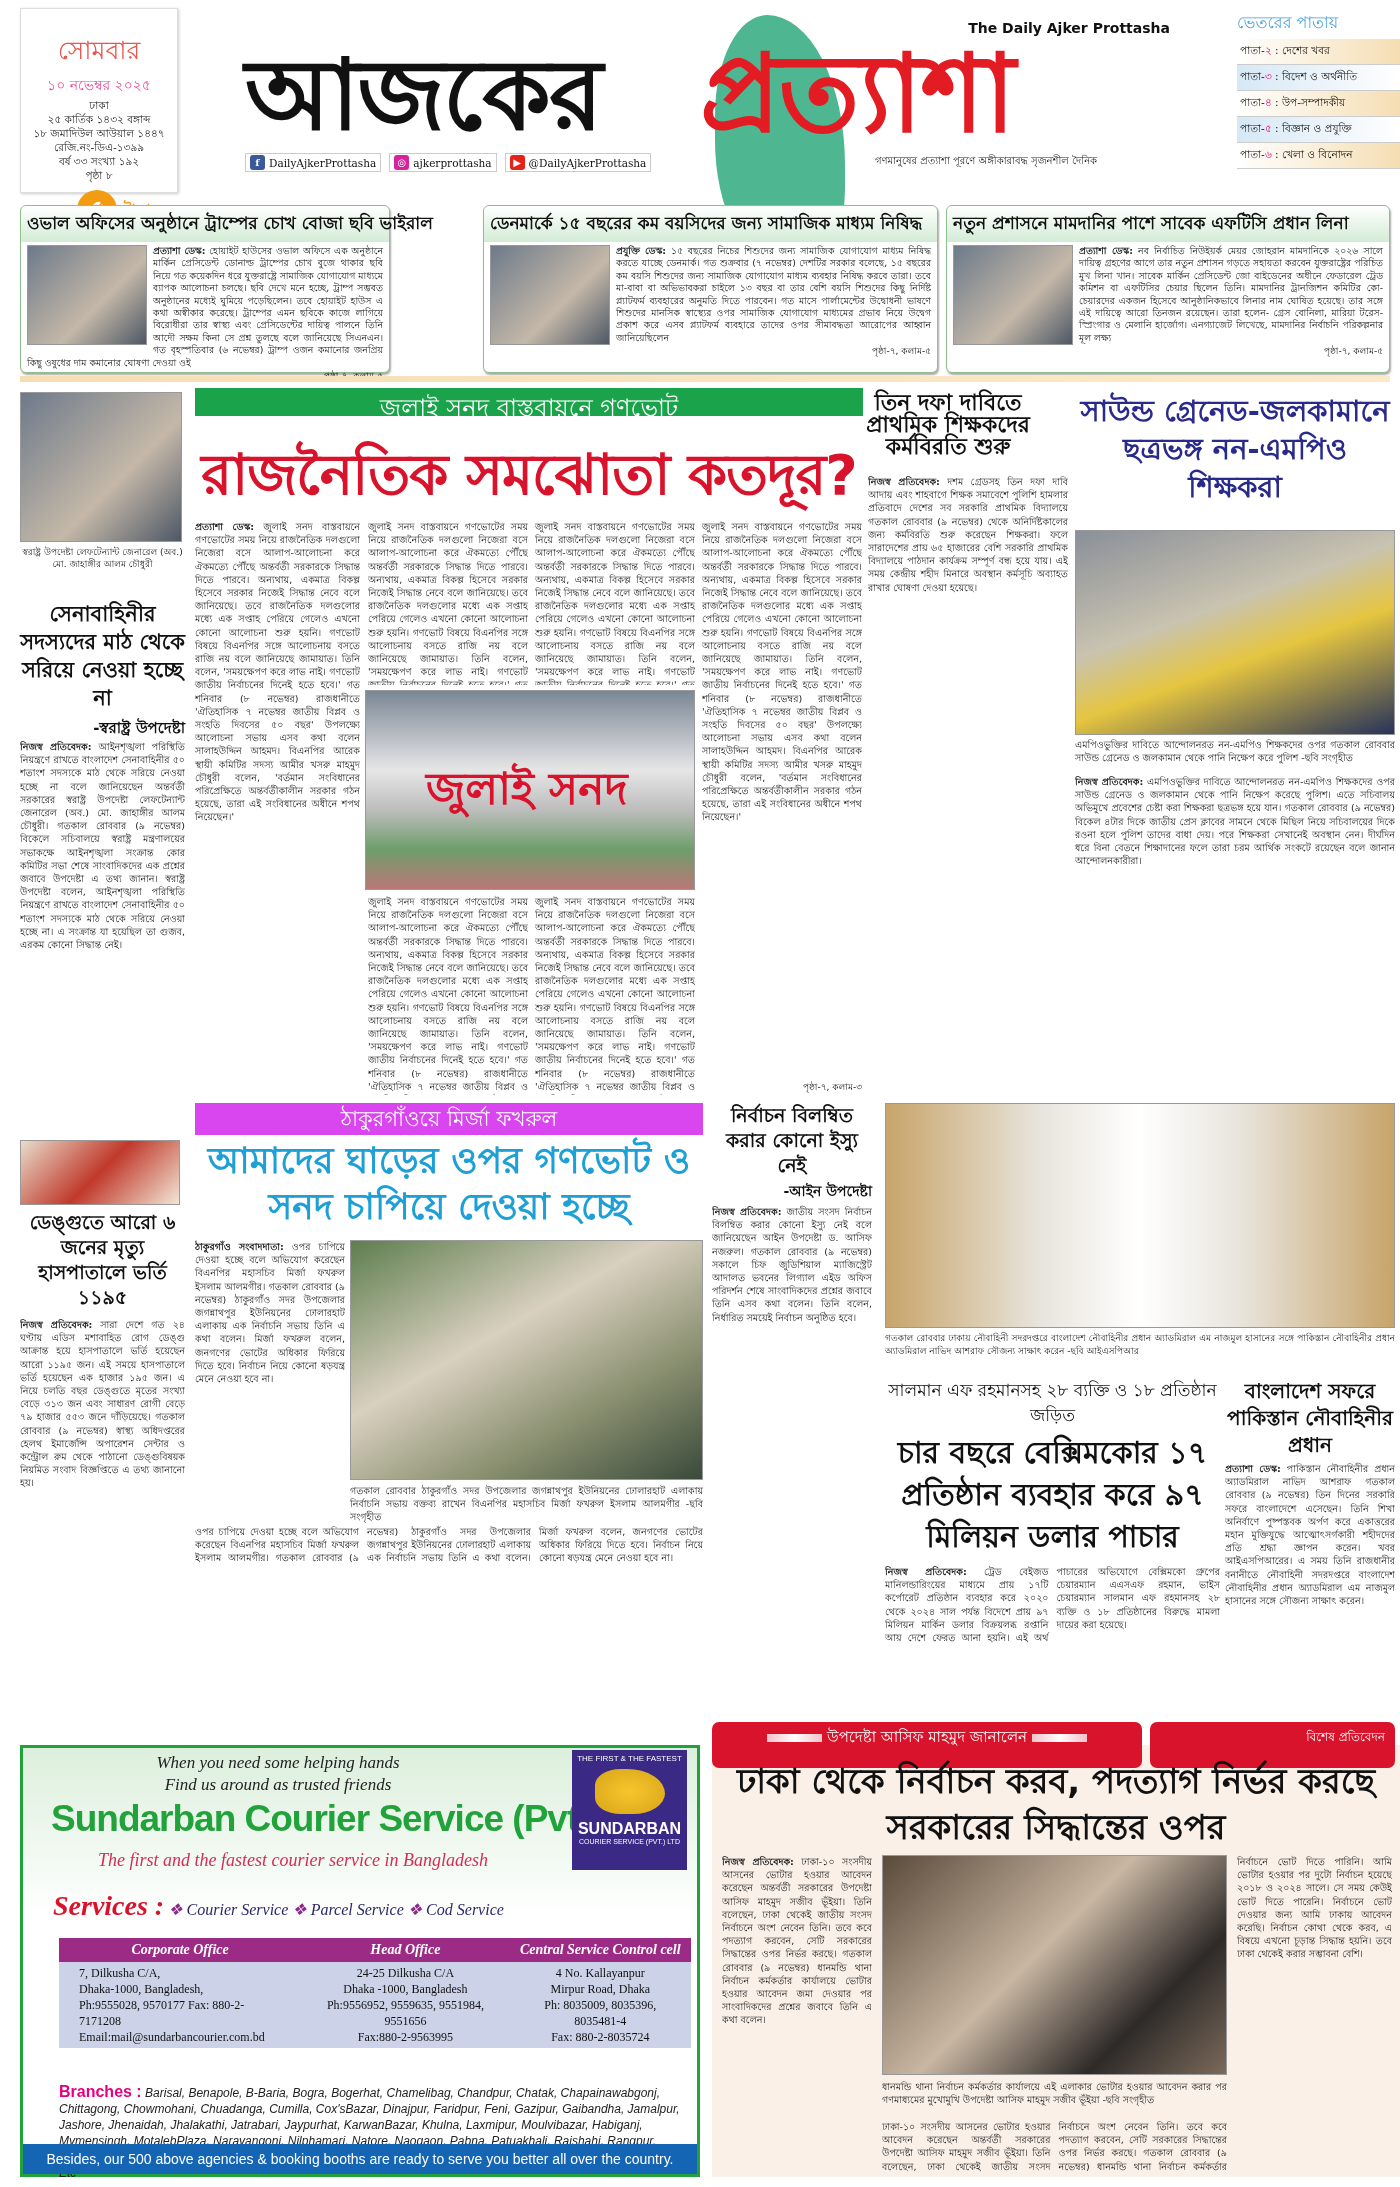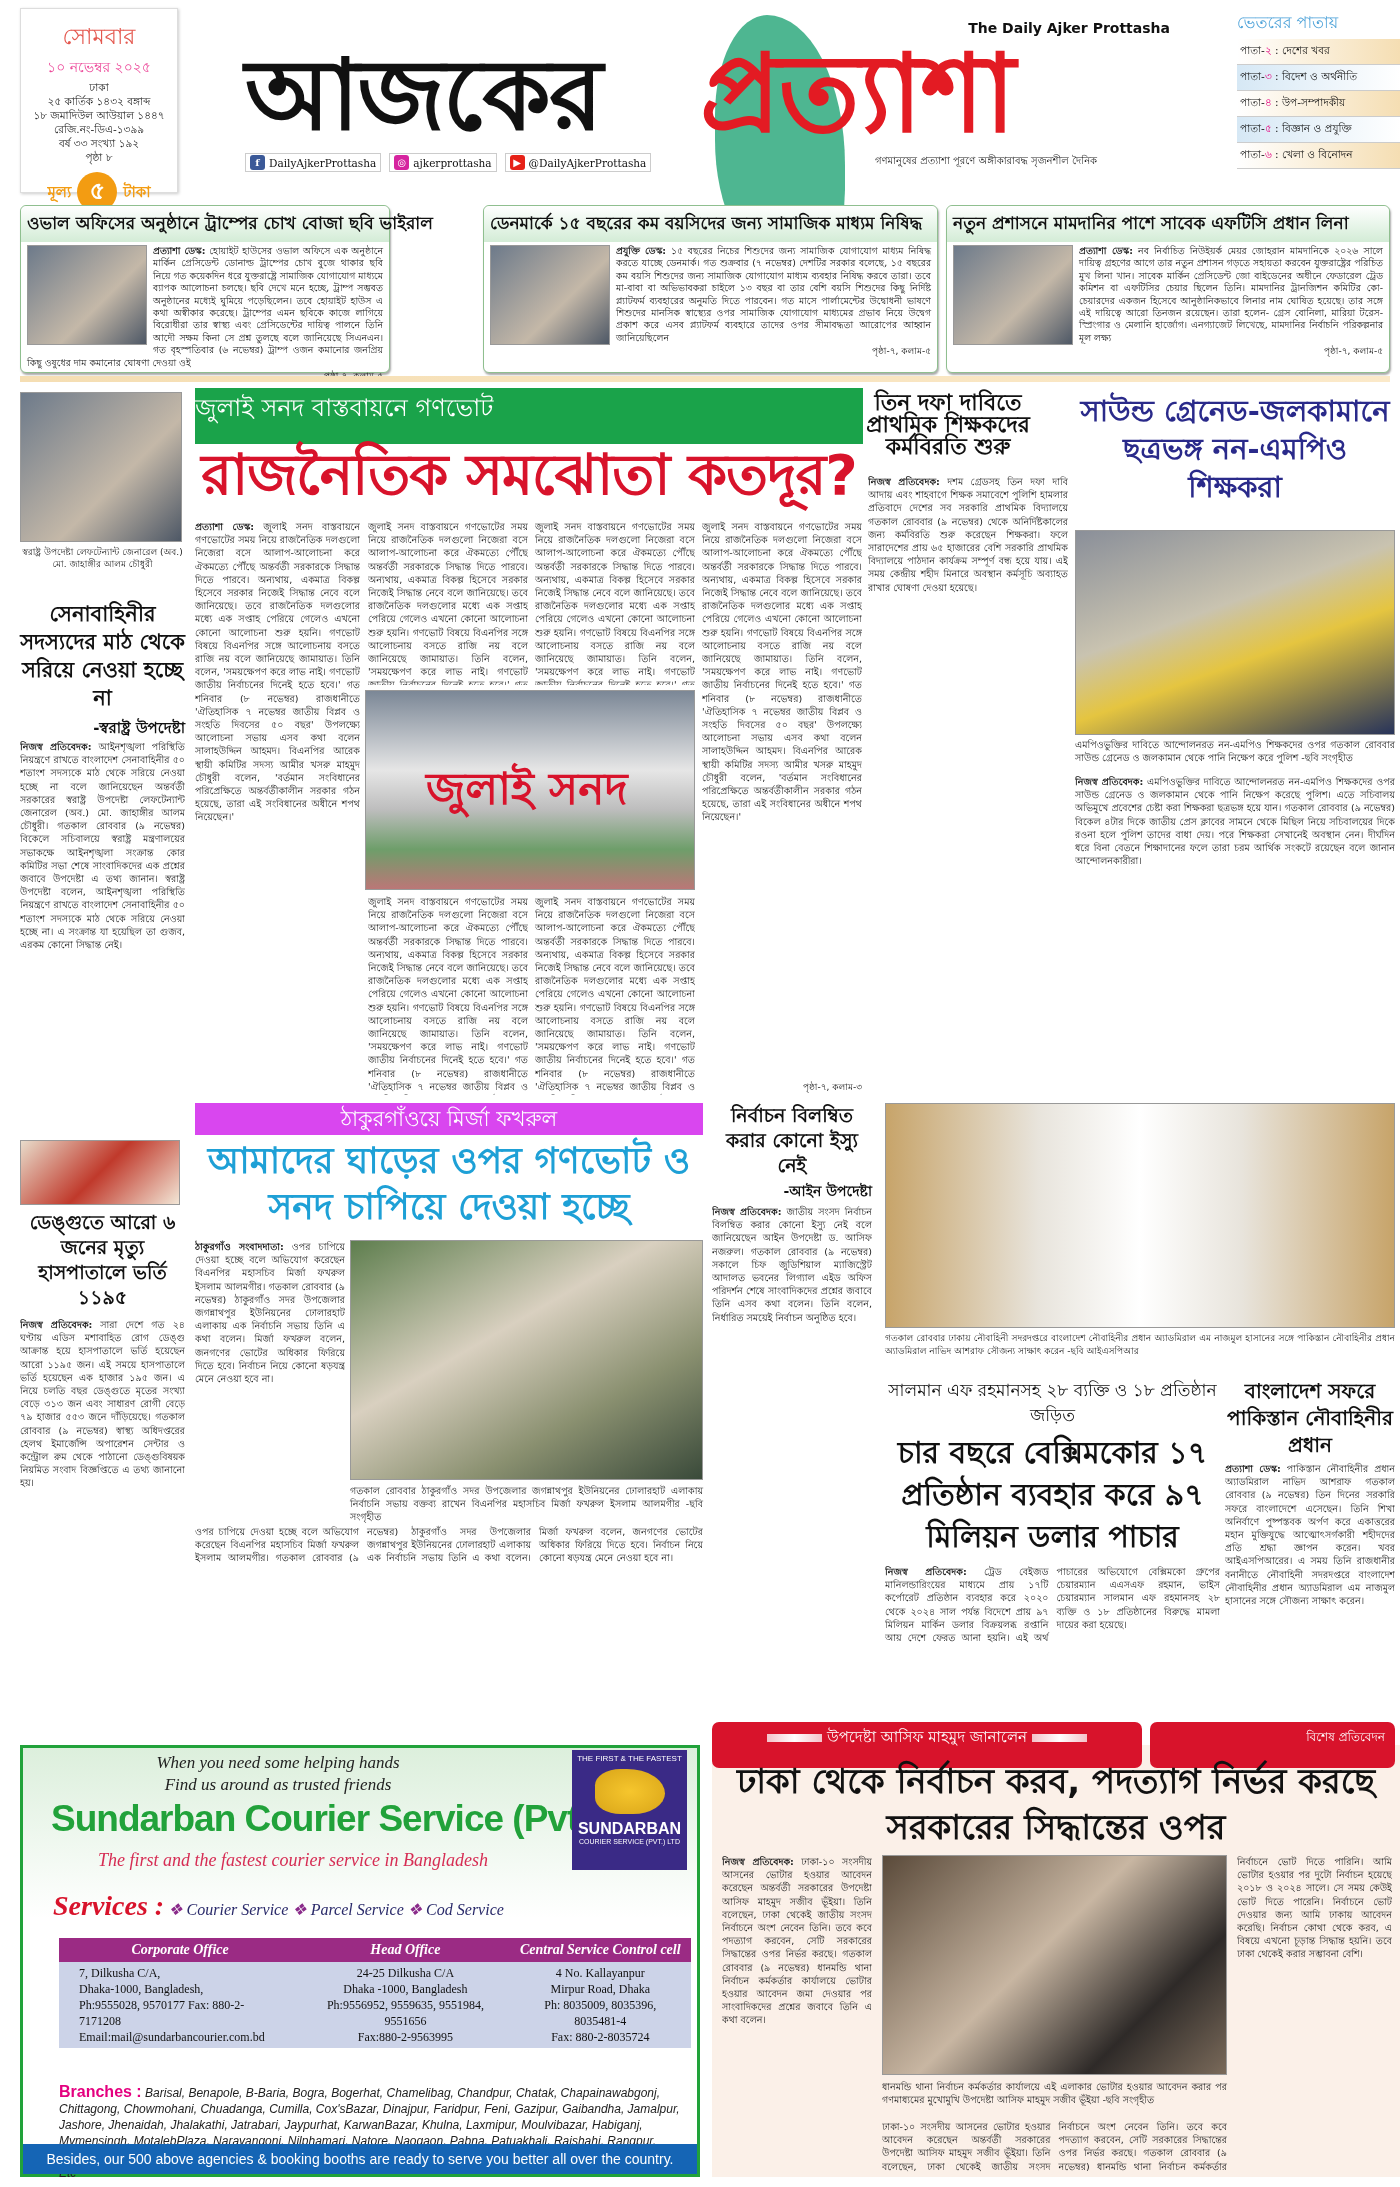--- a/index.html
+++ b/index.html
@@ -2,21 +2,21 @@
 <html><head>
 <meta charset="utf-8">
 <style>
 *{box-sizing:border-box;margin:0;padding:0}
 body{width:1400px;height:2187px;background:#fff;font-family:"DejaVu Sans",sans-serif;color:#111;position:relative;overflow:hidden}
 .abs{position:absolute}
 .txt{font-size:9.5px;line-height:13.2px;text-align:justify;color:#222}
 .txt b{font-weight:bold}
 
 #datebox{left:20px;top:8px;width:158px;height:185px;border:1px solid #ddd;background:#fff;text-align:center;box-shadow:1px 1px 3px #ccc}
-#datebox .day{color:#e4584f;font-size:22px;margin-top:10px}
+#datebox .day{color:#e4584f;font-size:25px;margin-top:22px}
 #datebox .date{color:#ec4899;font-size:14px;font-weight:normal}
 #datebox .ln{font-size:10.5px;line-height:14px;color:#222}
 #datebox .price{margin-top:8px;display:flex;justify-content:center;align-items:center;gap:6px;color:#f39c12;font-size:15px;font-weight:bold}
 #datebox .coin{width:40px;height:40px;border-radius:50%;background:#f39c12;color:#fff;display:flex;align-items:center;justify-content:center;font-size:24px}
 #logo{left:245px;top:10px;width:920px;height:135px}
 #logo .w1{position:absolute;left:0;top:10px;font-size:98px;font-weight:bold;color:#111;letter-spacing:-2px}
 #logo .w2{position:absolute;left:455px;top:0px;font-size:108px;font-weight:bold;color:#e31b23;letter-spacing:-2px}
 #logo .map{position:absolute;left:470px;top:5px;width:130px;height:250px;background:#2fa97e;border-radius:40% 60% 30% 50%;opacity:.85}
 #eng{right:230px;top:20px;font-size:14px;font-weight:bold}
 #tagline{left:875px;top:153px;font-size:10px;color:#222}
@@ -31,21 +31,21 @@
 #inside .it .n{color:#e4007f}
 
 .topbox{top:205px;height:168px;border:1px solid #8fbf8f;border-radius:6px;background:#fff;padding:3px 6px;box-shadow:1px 2px 2px #aaa}
 .topbox h2{font-size:17px;font-weight:bold;background:linear-gradient(#fff,#d3ecd6);margin:-3px -6px 3px;padding:4px 6px;border-radius:6px 6px 0 0;white-space:nowrap}
 .photo{background:linear-gradient(135deg,#6d7a8a,#c4b8a8 60%,#4e5866);border:1px solid #999}
 .topbox .photo{float:left;width:120px;height:100px;margin-right:6px}
 .topbox .txt{font-size:9.3px;line-height:12.4px}
 .cont{font-size:9px;text-align:right}
 #stripe{left:20px;top:376px;width:1370px;height:6px;background:linear-gradient(90deg,#f5deb3,#fbe9c9)}
 
-#lead-kicker{left:195px;top:388px;width:668px;height:56px;background:#1aa34a;color:#fff;font-size:24px;text-align:left;line-height:40px}
+#lead-kicker{left:195px;top:388px;width:668px;height:28px;background:#1aa34a;color:#fff;font-size:24px;text-align:center;line-height:40px}
 #lead-head{left:195px;top:432px;width:668px;font-size:56px;color:#d8132b;text-align:center;font-weight:bold;letter-spacing:-1px}
 #lead-photo{left:365px;top:690px;width:330px;height:200px;background:linear-gradient(#7b8796 0%,#e6e6e6 40%,#bdbdbd 60%,#6e9e6a 80%,#b77 100%)}
 #lead-photo .t{position:absolute;left:60px;top:65px;font-size:44px;color:#d8132b;font-weight:bold}
 
 #homeadv-photo{left:20px;top:392px;width:162px;height:150px}
 .cap{font-size:9px;line-height:12px;text-align:center;color:#222}
 .side-head{font-size:21px;line-height:28px;text-align:center;font-weight:bold}
 .gray-kicker{background:#d946ef;color:#fff;text-align:center}
 .redbar{background:#d8132b;color:#fff;border-radius:7px;text-align:center}
 #ad{left:20px;top:1745px;width:680px;height:432px;border:3px solid #21a23a;background:linear-gradient(#dcefdc,#fff 40%);font-family:"Liberation Serif",serif}

